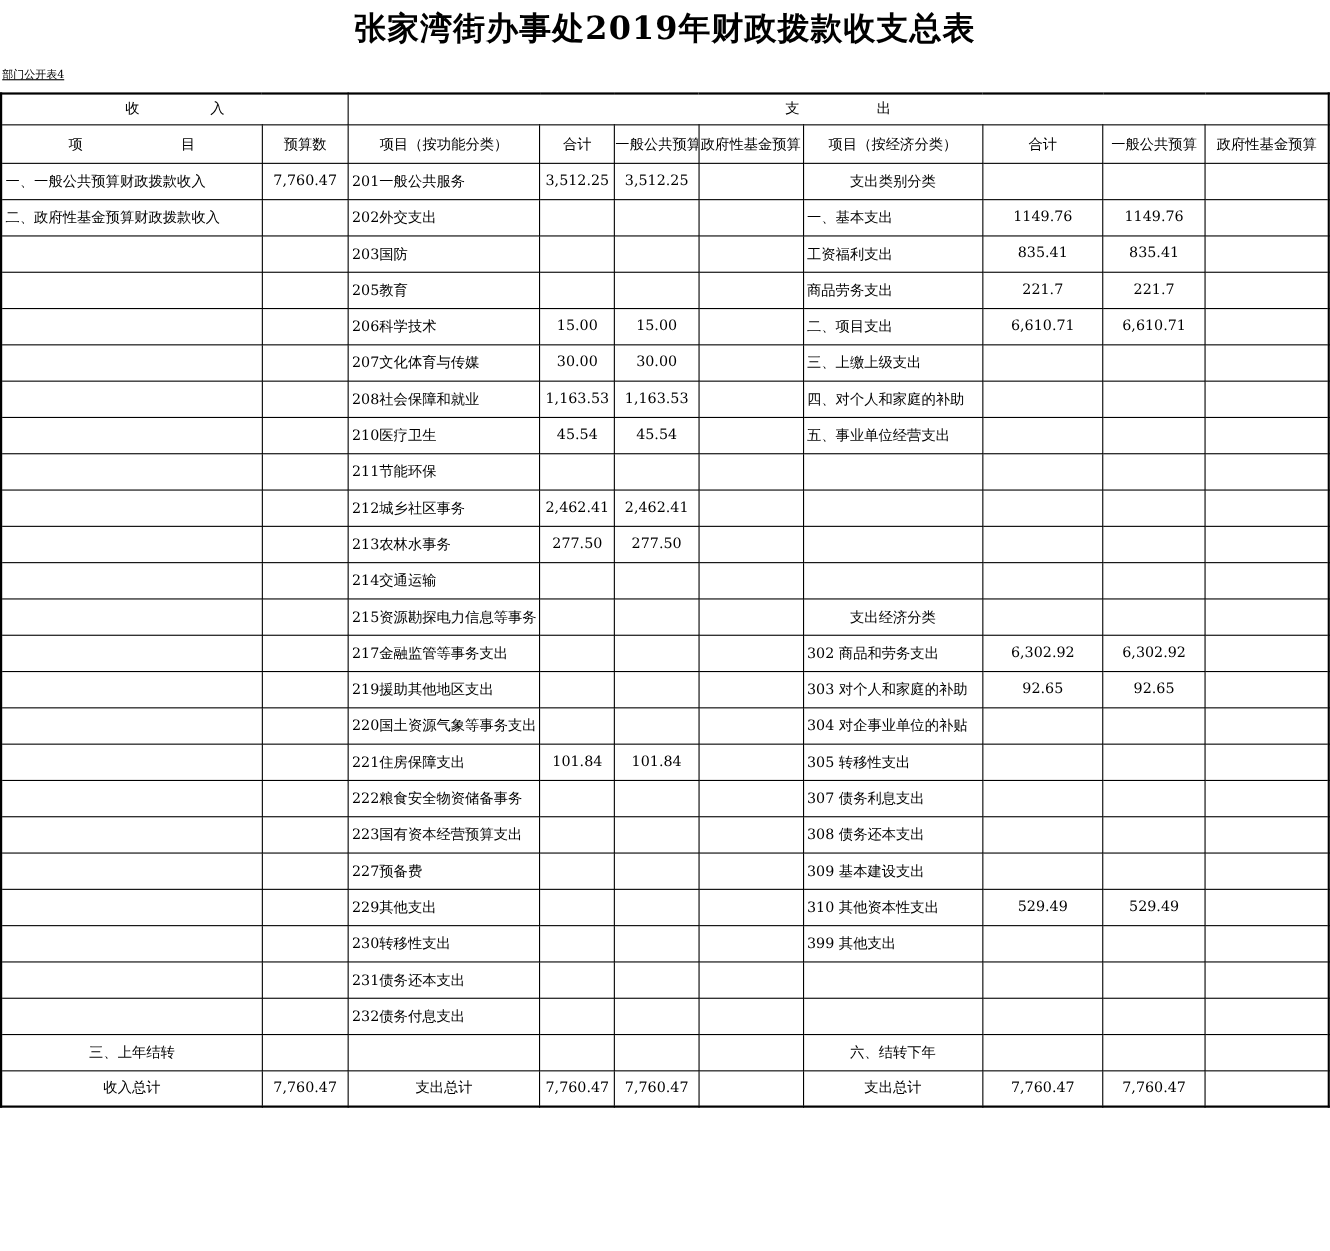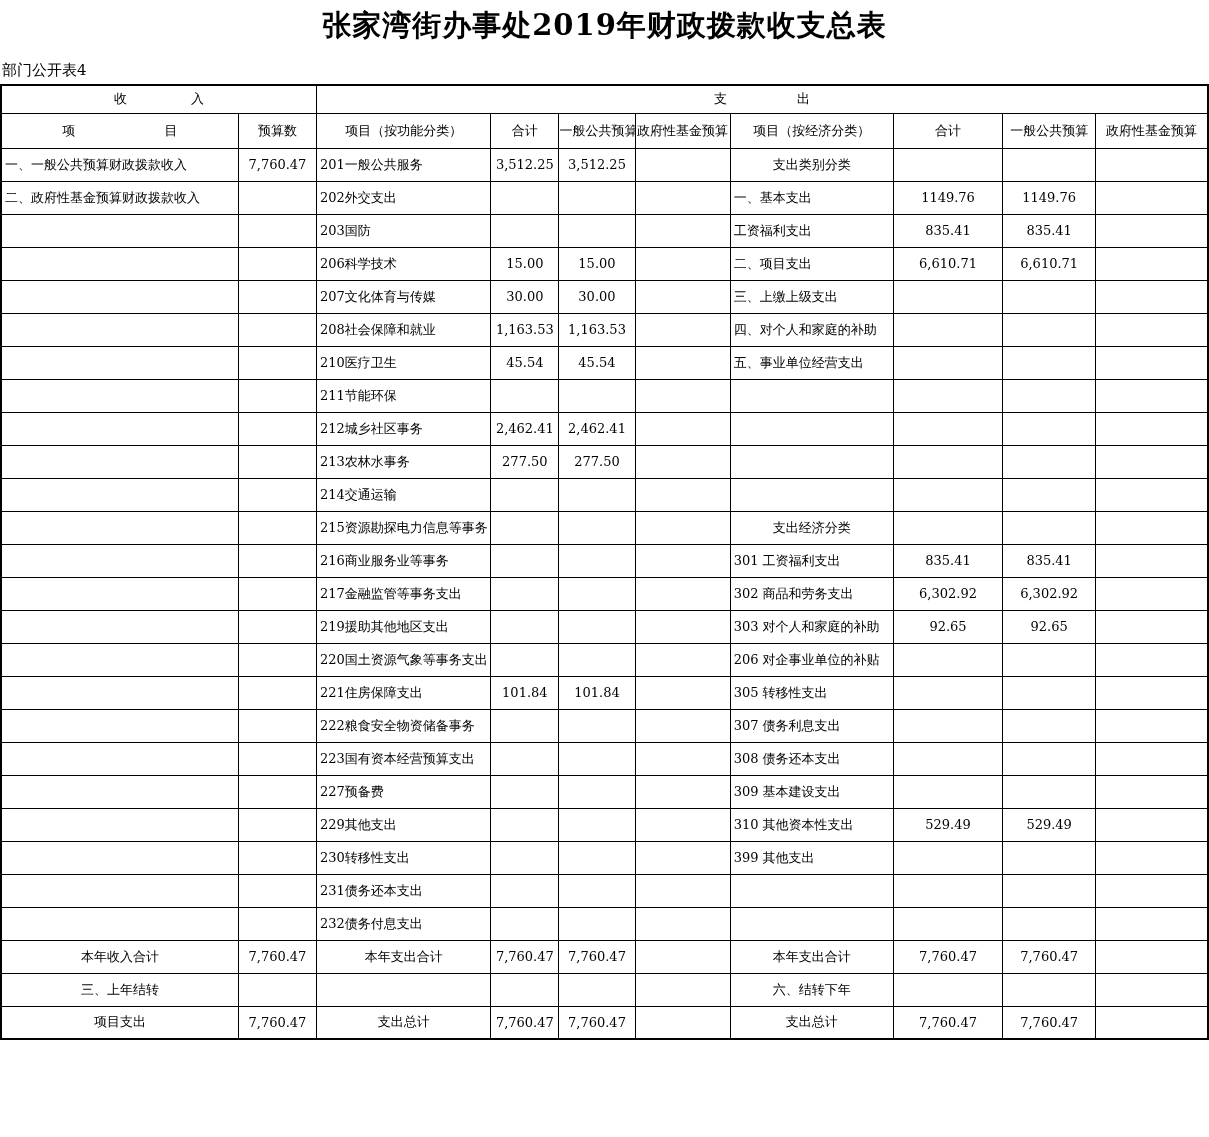--- a/index.html
+++ b/index.html
@@ -18,21 +18,22 @@
     width: 100%;
     text-align: center;
     font-size: 29px;
     font-weight: bold;
     letter-spacing: 1px;
     white-space: nowrap;
   }
   .subtitle {
     position: absolute;
     top: 61px; left: 2px;
-    font-size: 15px;
+    font-size: 10px;
+    text-decoration: underline;
     white-space: nowrap;
   }
   table.budget {
     position: absolute;
     top: 84px; left: 0;
     border-collapse: collapse;
     table-layout: fixed;
     width: 1209px;
     border: 2px solid #000000;
   }
@@ -129,20 +130,32 @@
           <td class="c"></td>
           <td class="c"></td>
           <td class="l">工资福利支出</td>
           <td class="c">835.41</td>
           <td class="c">835.41</td>
           <td class="c"></td>
         </tr>
         <tr>
           <td class="l"></td>
           <td class="c"></td>
+          <td class="l">205教育</td>
+          <td class="c"></td>
+          <td class="c"></td>
+          <td class="c"></td>
+          <td class="l">商品劳务支出</td>
+          <td class="c">221.7</td>
+          <td class="c">221.7</td>
+          <td class="c"></td>
+        </tr>
+        <tr>
+          <td class="l"></td>
+          <td class="c"></td>
           <td class="l">206科学技术</td>
           <td class="c">15.00</td>
           <td class="c">15.00</td>
           <td class="c"></td>
           <td class="l">二、项目支出</td>
           <td class="c">6,610.71</td>
           <td class="c">6,610.71</td>
           <td class="c"></td>
         </tr>
         <tr>
@@ -237,32 +250,20 @@
           <td class="c"></td>
           <td class="c"></td>
           <td class="c">支出经济分类</td>
           <td class="c"></td>
           <td class="c"></td>
           <td class="c"></td>
         </tr>
         <tr>
           <td class="l"></td>
           <td class="c"></td>
-          <td class="l">216商业服务业等事务</td>
-          <td class="c"></td>
-          <td class="c"></td>
-          <td class="c"></td>
-          <td class="l">301 工资福利支出</td>
-          <td class="c">835.41</td>
-          <td class="c">835.41</td>
-          <td class="c"></td>
-        </tr>
-        <tr>
-          <td class="l"></td>
-          <td class="c"></td>
           <td class="l">217金融监管等事务支出</td>
           <td class="c"></td>
           <td class="c"></td>
           <td class="c"></td>
           <td class="l">302 商品和劳务支出</td>
           <td class="c">6,302.92</td>
           <td class="c">6,302.92</td>
           <td class="c"></td>
         </tr>
         <tr>
@@ -277,21 +278,21 @@
           <td class="c">92.65</td>
           <td class="c"></td>
         </tr>
         <tr>
           <td class="l"></td>
           <td class="c"></td>
           <td class="l">220国土资源气象等事务支出</td>
           <td class="c"></td>
           <td class="c"></td>
           <td class="c"></td>
-          <td class="l">206 对企事业单位的补贴</td>
+          <td class="l">304 对企事业单位的补贴</td>
           <td class="c"></td>
           <td class="c"></td>
           <td class="c"></td>
         </tr>
         <tr>
           <td class="l"></td>
           <td class="c"></td>
           <td class="l">221住房保障支出</td>
           <td class="c">101.84</td>
           <td class="c">101.84</td>
@@ -379,45 +380,33 @@
           <td class="l">232债务付息支出</td>
           <td class="c"></td>
           <td class="c"></td>
           <td class="c"></td>
           <td class="l"></td>
           <td class="c"></td>
           <td class="c"></td>
           <td class="c"></td>
         </tr>
         <tr>
-          <td class="c">本年收入合计</td>
-          <td class="c">7,760.47</td>
-          <td class="c">本年支出合计</td>
-          <td class="c">7,760.47</td>
-          <td class="c">7,760.47</td>
-          <td class="c"></td>
-          <td class="c">本年支出合计</td>
-          <td class="c">7,760.47</td>
-          <td class="c">7,760.47</td>
-          <td class="c"></td>
-        </tr>
-        <tr>
           <td class="c">三、上年结转</td>
           <td class="c"></td>
           <td class="l"></td>
           <td class="c"></td>
           <td class="c"></td>
           <td class="c"></td>
           <td class="c">六、结转下年</td>
           <td class="c"></td>
           <td class="c"></td>
           <td class="c"></td>
         </tr>
         <tr>
-          <td class="c">项目支出</td>
+          <td class="c">收入总计</td>
           <td class="c">7,760.47</td>
           <td class="c">支出总计</td>
           <td class="c">7,760.47</td>
           <td class="c">7,760.47</td>
           <td class="c"></td>
           <td class="c">支出总计</td>
           <td class="c">7,760.47</td>
           <td class="c">7,760.47</td>
           <td class="c"></td>
         </tr>

